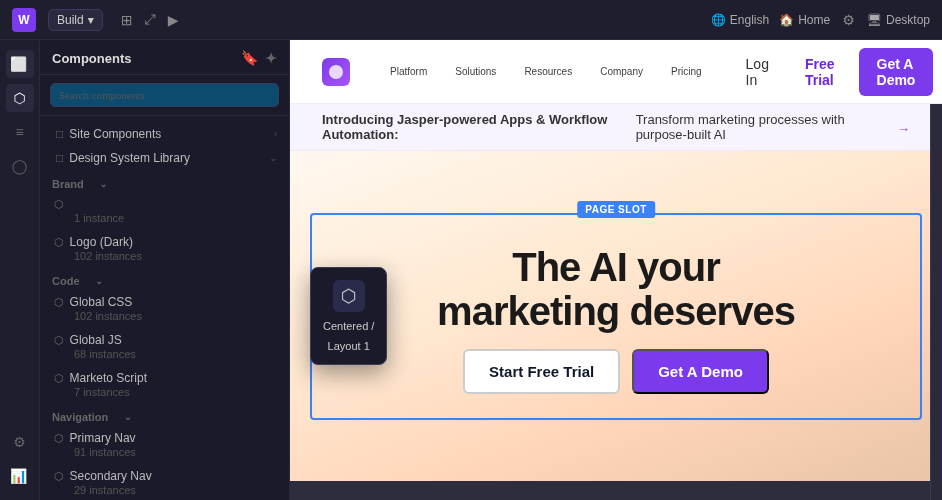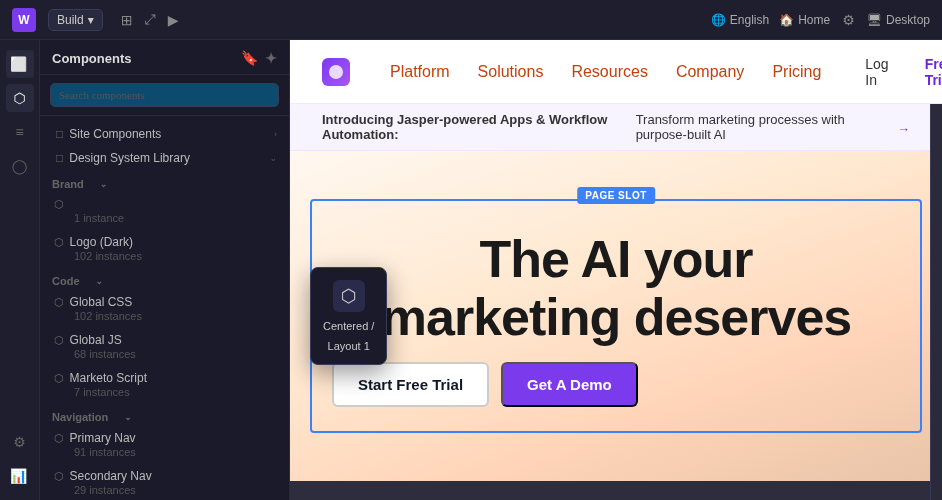--- a/index.html
+++ b/index.html
@@ -207,22 +207,22 @@
     .site-nav-logo-icon {
       width: 28px; height: 28px;
       background: linear-gradient(135deg, #7c3aed, #a855f7);
       border-radius: 6px;
       display: flex; align-items: center; justify-content: center;
     }
     .nav-links {
       display: flex; gap: 28px; flex: 1;
     }
     .nav-link {
-      color: #c2410c;
-      font-size: 16px;
+      color: #404040;
+      font-size: 10px;
       font-weight: 500;
       cursor: pointer;
       text-decoration: none;
     }
     .nav-actions {
       display: flex; align-items: center; gap: 12px;
     }
     .nav-btn-login {
       color: #333;
       font-size: 14px;
@@ -293,25 +293,26 @@
     
     .hero-content-box {
       border: 2px solid #3b82f6;
       border-radius: 4px;
       padding: 30px 20px 24px;
       position: relative;
       width: 100%;
       max-width: 680px;
       display: flex;
       flex-direction: column;
+      align-items: center;
       text-align: center;
     }
 
     .hero-title {
-      font-size: 52px;
+      font-size: 40px;
       font-weight: 800;
       color: #1a1a1a;
       line-height: 1.1;
       margin-bottom: 16px;
       letter-spacing: -1px;
     }
     .hero-subtitle {
       font-size: 16px;
       color: #444;
       margin-bottom: 28px;

